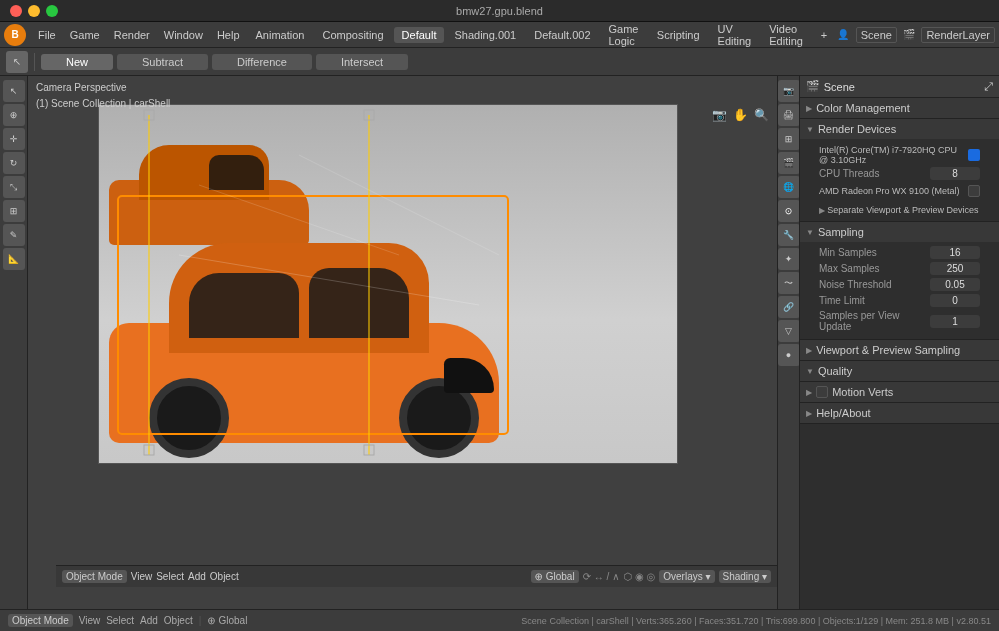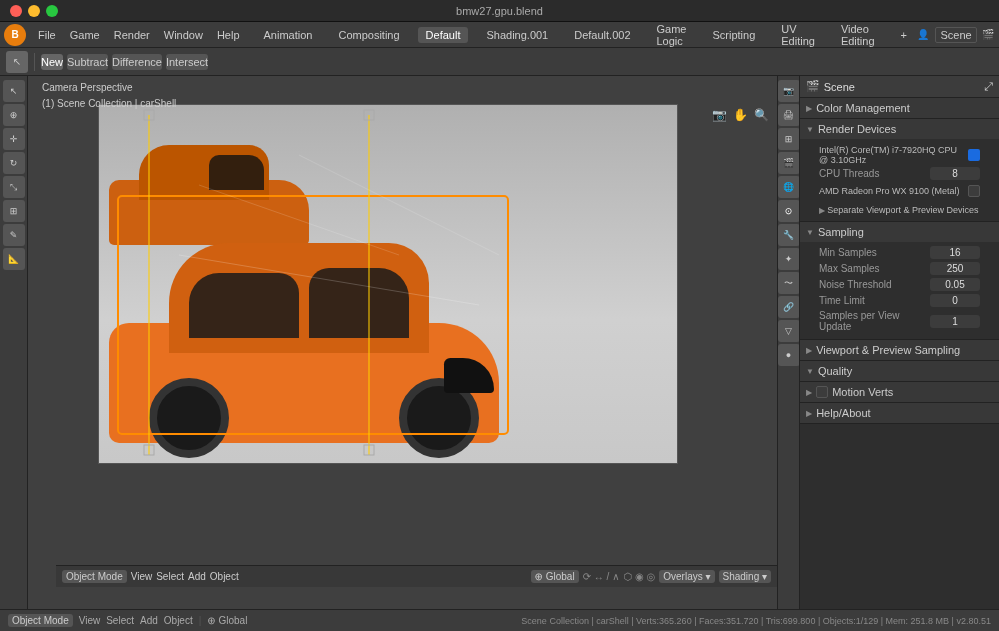--- a/index.html
+++ b/index.html
@@ -75,21 +75,20 @@
       display: flex;
       align-items: center;
       gap: 2px;
     }
     .workspace-tab {
       padding: 2px 8px;
       color: #ccc;
       font-size: 11px;
       cursor: pointer;
       border-radius: 3px;
-      margin-left: 8px;
     }
     .workspace-tab.active {
       background: #555;
       color: #fff;
     }
     .menu-right {
       display: flex;
       align-items: center;
       gap: 6px;
       margin-left: auto;
@@ -116,21 +115,21 @@
     }
     .tool-icon {
       width: 22px; height: 22px;
       background: #555;
       border-radius: 3px;
       display: flex; align-items: center; justify-content: center;
       font-size: 10px; color: #ccc; cursor: pointer;
     }
     .tool-icon.active { background: #666; }
     .tool-btn {
-      padding: 2px 0;
+      padding: 2px 25px;
       background: #555;
       border-radius: 3px;
       color: #ccc;
       font-size: 11px;
       cursor: pointer;
     }
     .tool-btn.active { background: #666; color: #fff; }
     .tool-divider { width: 1px; height: 18px; background: #555; margin: 0 2px; }
 
     
@@ -163,21 +162,21 @@
     
     .viewport {
       flex: 1;
       position: relative;
       background: #404040;
       overflow: hidden;
     }
     .viewport-header {
       position: absolute;
       top: 4px;
-      left: 14px;
+      left: 8px;
       z-index: 10;
       color: #ccc;
       font-size: 10px;
       line-height: 1.6;
     }
     .viewport-3d {
       width: 580px;
       height: 360px;
       position: absolute;
       top: 28px;

